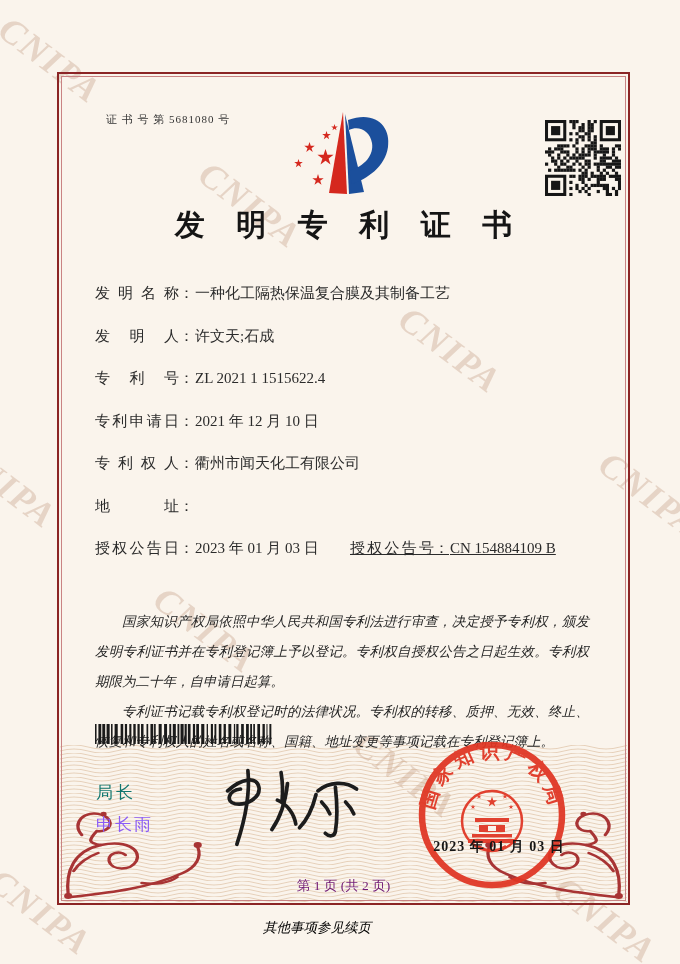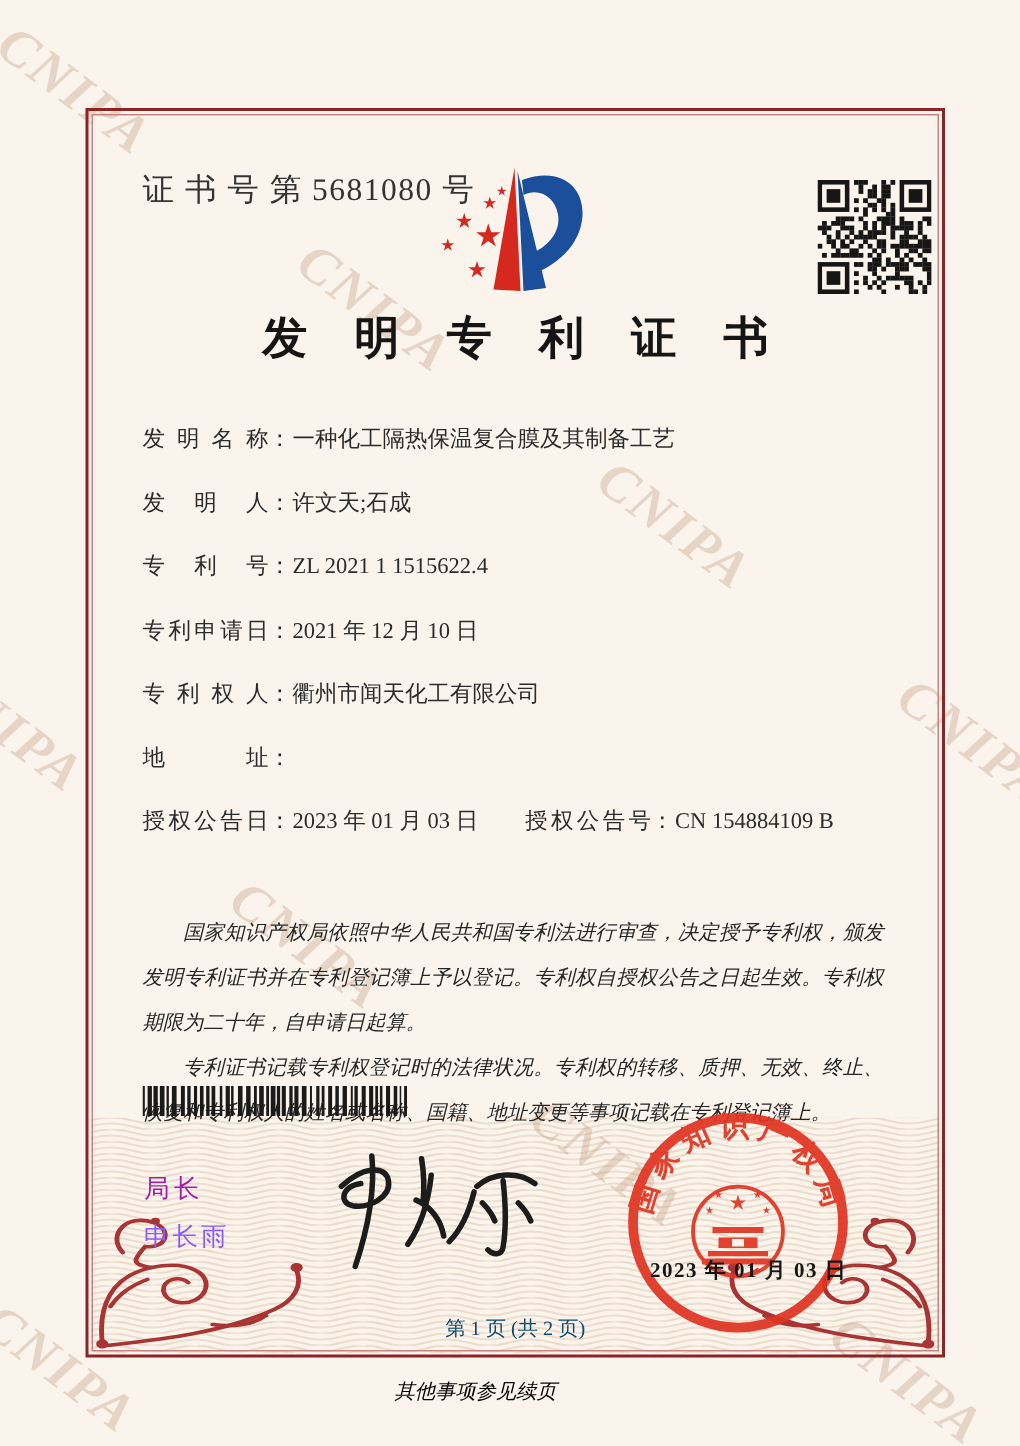--- a/index.html
+++ b/index.html
@@ -29,52 +29,52 @@
     border:2.5px solid #8b2525;box-sizing:border-box;
   }
   .frame::after{
     content:"";position:absolute;inset:2px;border:1px solid #c98383;
   }
   .waves{position:absolute;z-index:1;left:60px;top:745px;}
   .orn{position:absolute;z-index:3;width:150px;height:100px;}
   .orn-left{left:60px;top:801px;}
   .orn-right{left:477px;top:801px;transform:scaleX(-1);}
 
-  .cert-no{position:absolute;z-index:4;left:95px;top:112px;font-size:21px;letter-spacing:1px;color:#333;}
+  .cert-no{position:absolute;z-index:4;left:106px;top:112px;font-size:11px;letter-spacing:1px;color:#333;}
   .logo{position:absolute;z-index:4;left:292px;top:106px;}
   .qr{position:absolute;z-index:4;left:545px;top:120px;}
   .title{
     position:absolute;z-index:4;left:57px;top:205px;width:573px;
     text-align:center;font-size:30px;font-weight:bold;color:#151515;
     letter-spacing:12px;padding-left:12px;box-sizing:border-box;
   }
   .fields{position:absolute;z-index:4;left:95px;top:281px;width:494px;font-size:15px;}
   .frow{display:flex;margin-bottom:18px;line-height:24.5px;white-space:nowrap;}
   .flabel{display:inline-block;width:84px;text-align:justify;text-align-last:justify;flex:none;}
   .fcolon{display:inline-block;width:16px;flex:none;}
   .fpair1{display:flex;width:255px;flex:none;}
-  .fpair2{display:flex;flex:1;}
+  .fpair2{display:flex;flex:1;text-decoration:underline;}
   .body-text{
     position:absolute;z-index:4;left:95px;top:563px;width:494px;
     font-size:13.5px;line-height:30px;font-style:italic;color:#252525;
     text-align:justify;
     margin-top:44px;
   }
   .body-text p{margin:0;text-indent:2em;}
   .barcode{position:absolute;z-index:4;left:95px;top:724px;}
-  .sig-title{position:absolute;z-index:4;left:96px;top:781px;font-size:17px;letter-spacing:3px;color:#a21caf;}
+  .sig-title{position:absolute;z-index:4;left:96px;top:781px;font-size:17px;letter-spacing:3px;color:#0f766e;}
   .sig-name{position:absolute;z-index:4;left:96px;top:813px;font-size:17px;letter-spacing:2px;color:#8b5cf6;}
   .signature{position:absolute;z-index:5;left:200px;top:763px;}
   .seal{position:absolute;z-index:5;left:412px;top:735px;}
   .seal-date{
     position:absolute;z-index:6;left:424px;top:838px;width:150px;
     text-align:center;font-size:14px;font-weight:bold;color:#161616;letter-spacing:1px;
     white-space:nowrap;
   }
-  .page-info{position:absolute;z-index:4;left:57px;top:877px;width:573px;text-align:center;font-size:13.5px;color:#0c4a6e;}
+  .page-info{position:absolute;z-index:4;left:57px;top:877px;width:573px;text-align:center;font-size:13.5px;color:#701a75;}
   .note{position:absolute;z-index:4;left:57px;top:919px;width:520px;text-align:center;font-size:13.5px;font-style:italic;color:#000000;}
 </style>
 </head>
 <body>
 
 <svg width="0" height="0" style="position:absolute" aria-hidden="true">
   <defs>
     <polygon id="star5" points="0,-1 0.225,-0.309 0.951,-0.309 0.363,0.118 0.588,0.809 0,0.382 -0.588,0.809 -0.363,0.118 -0.951,-0.309 -0.225,-0.309"></polygon>
   </defs>
 </svg>

